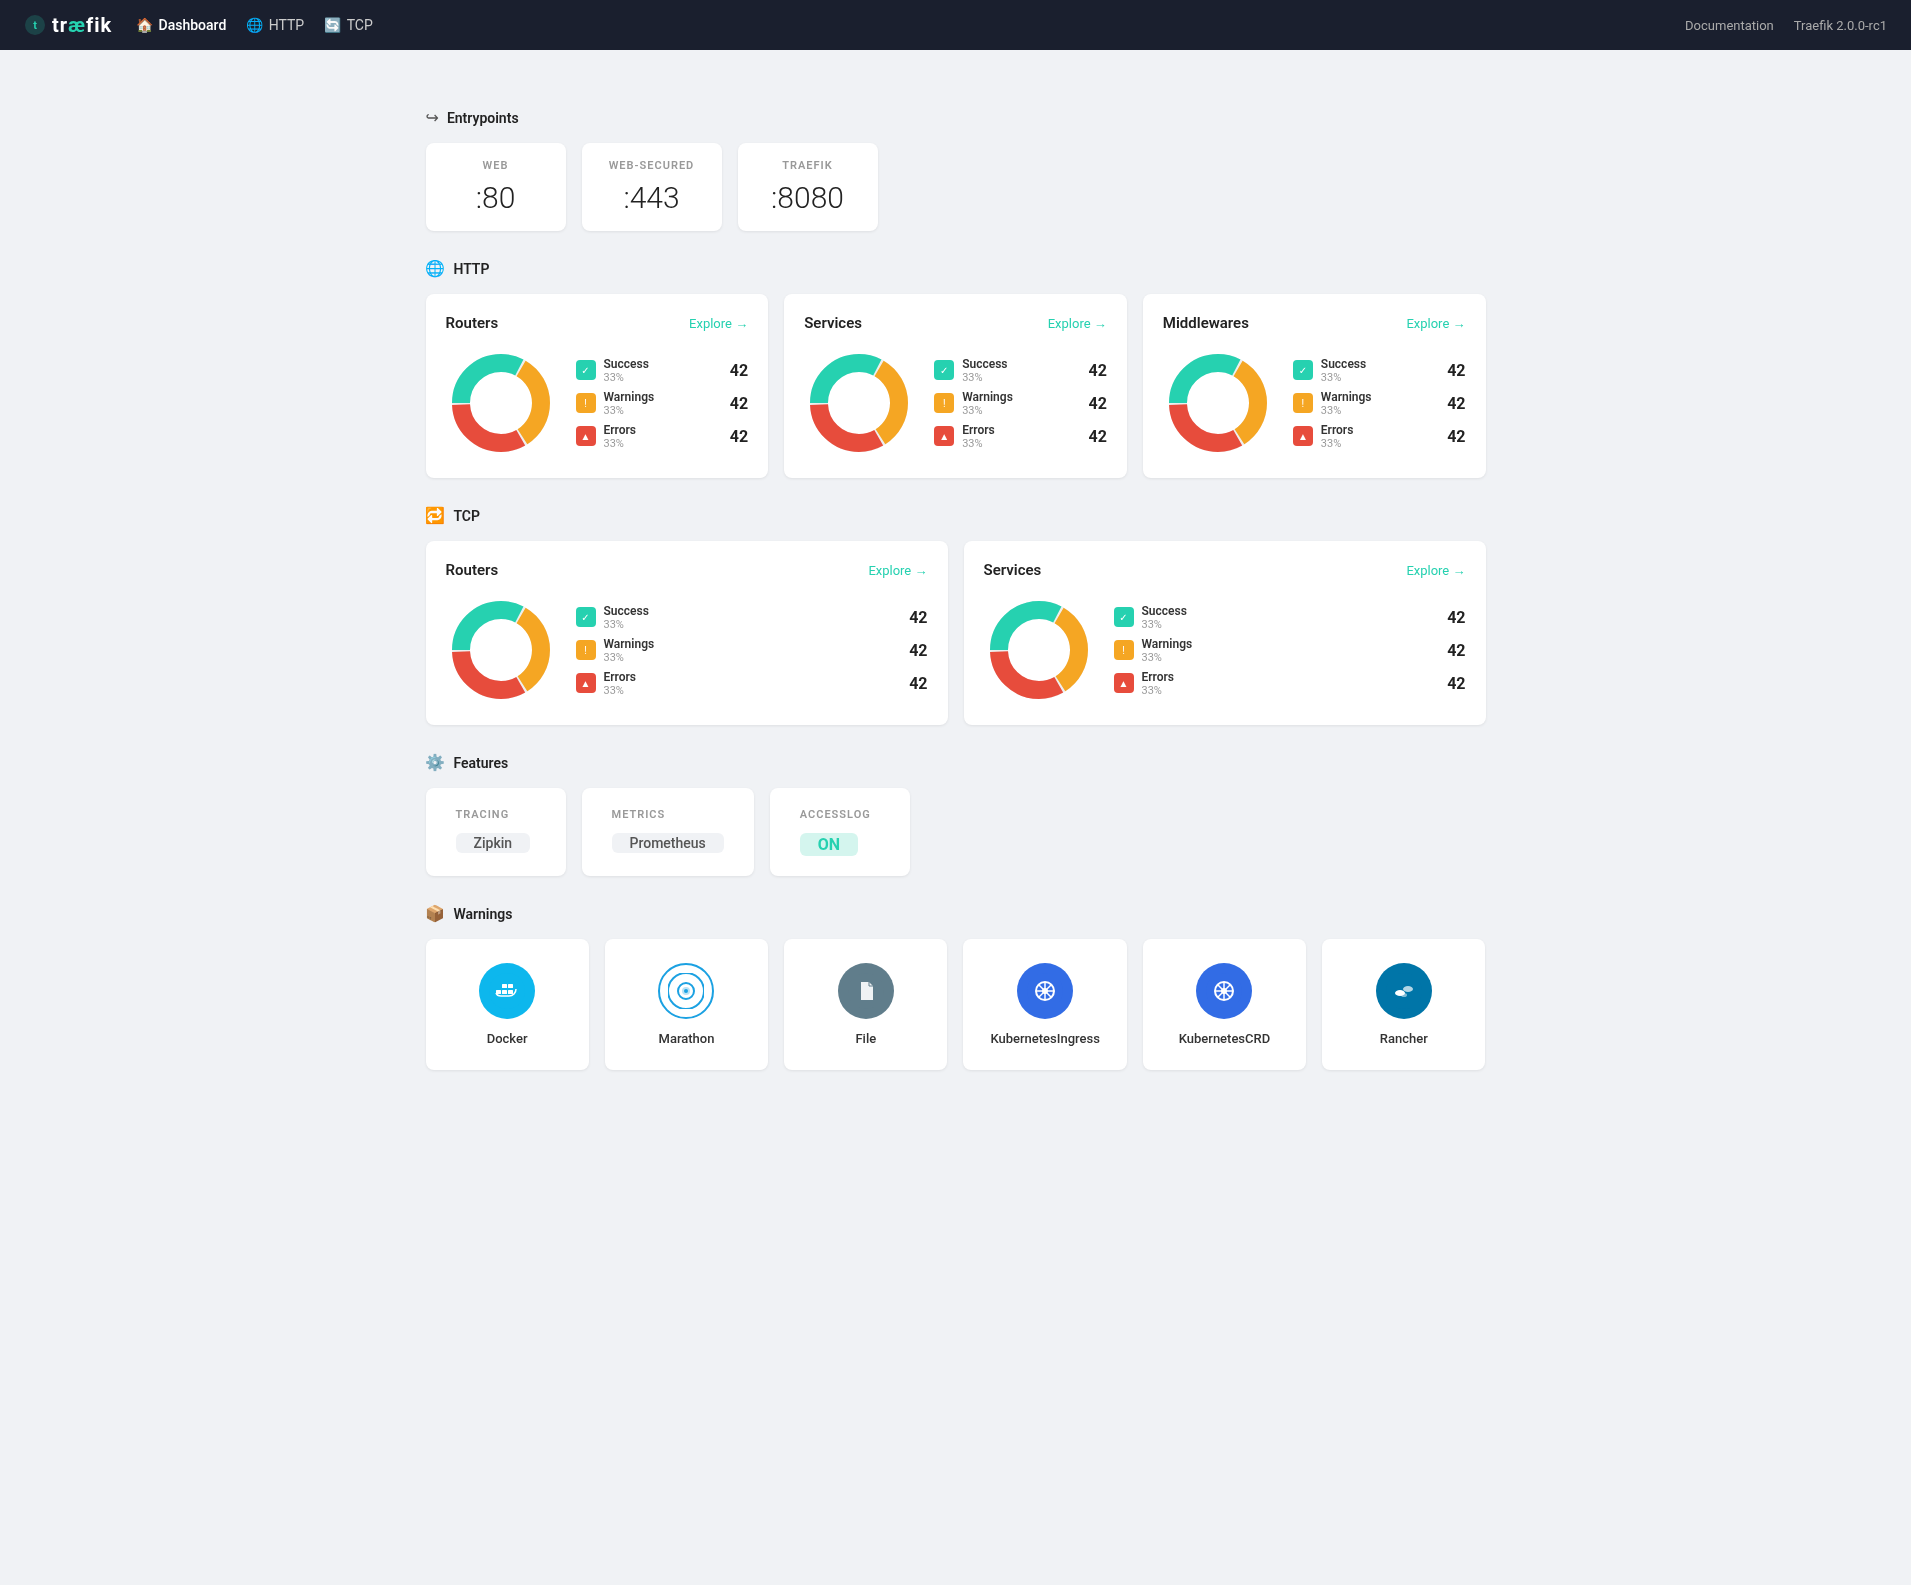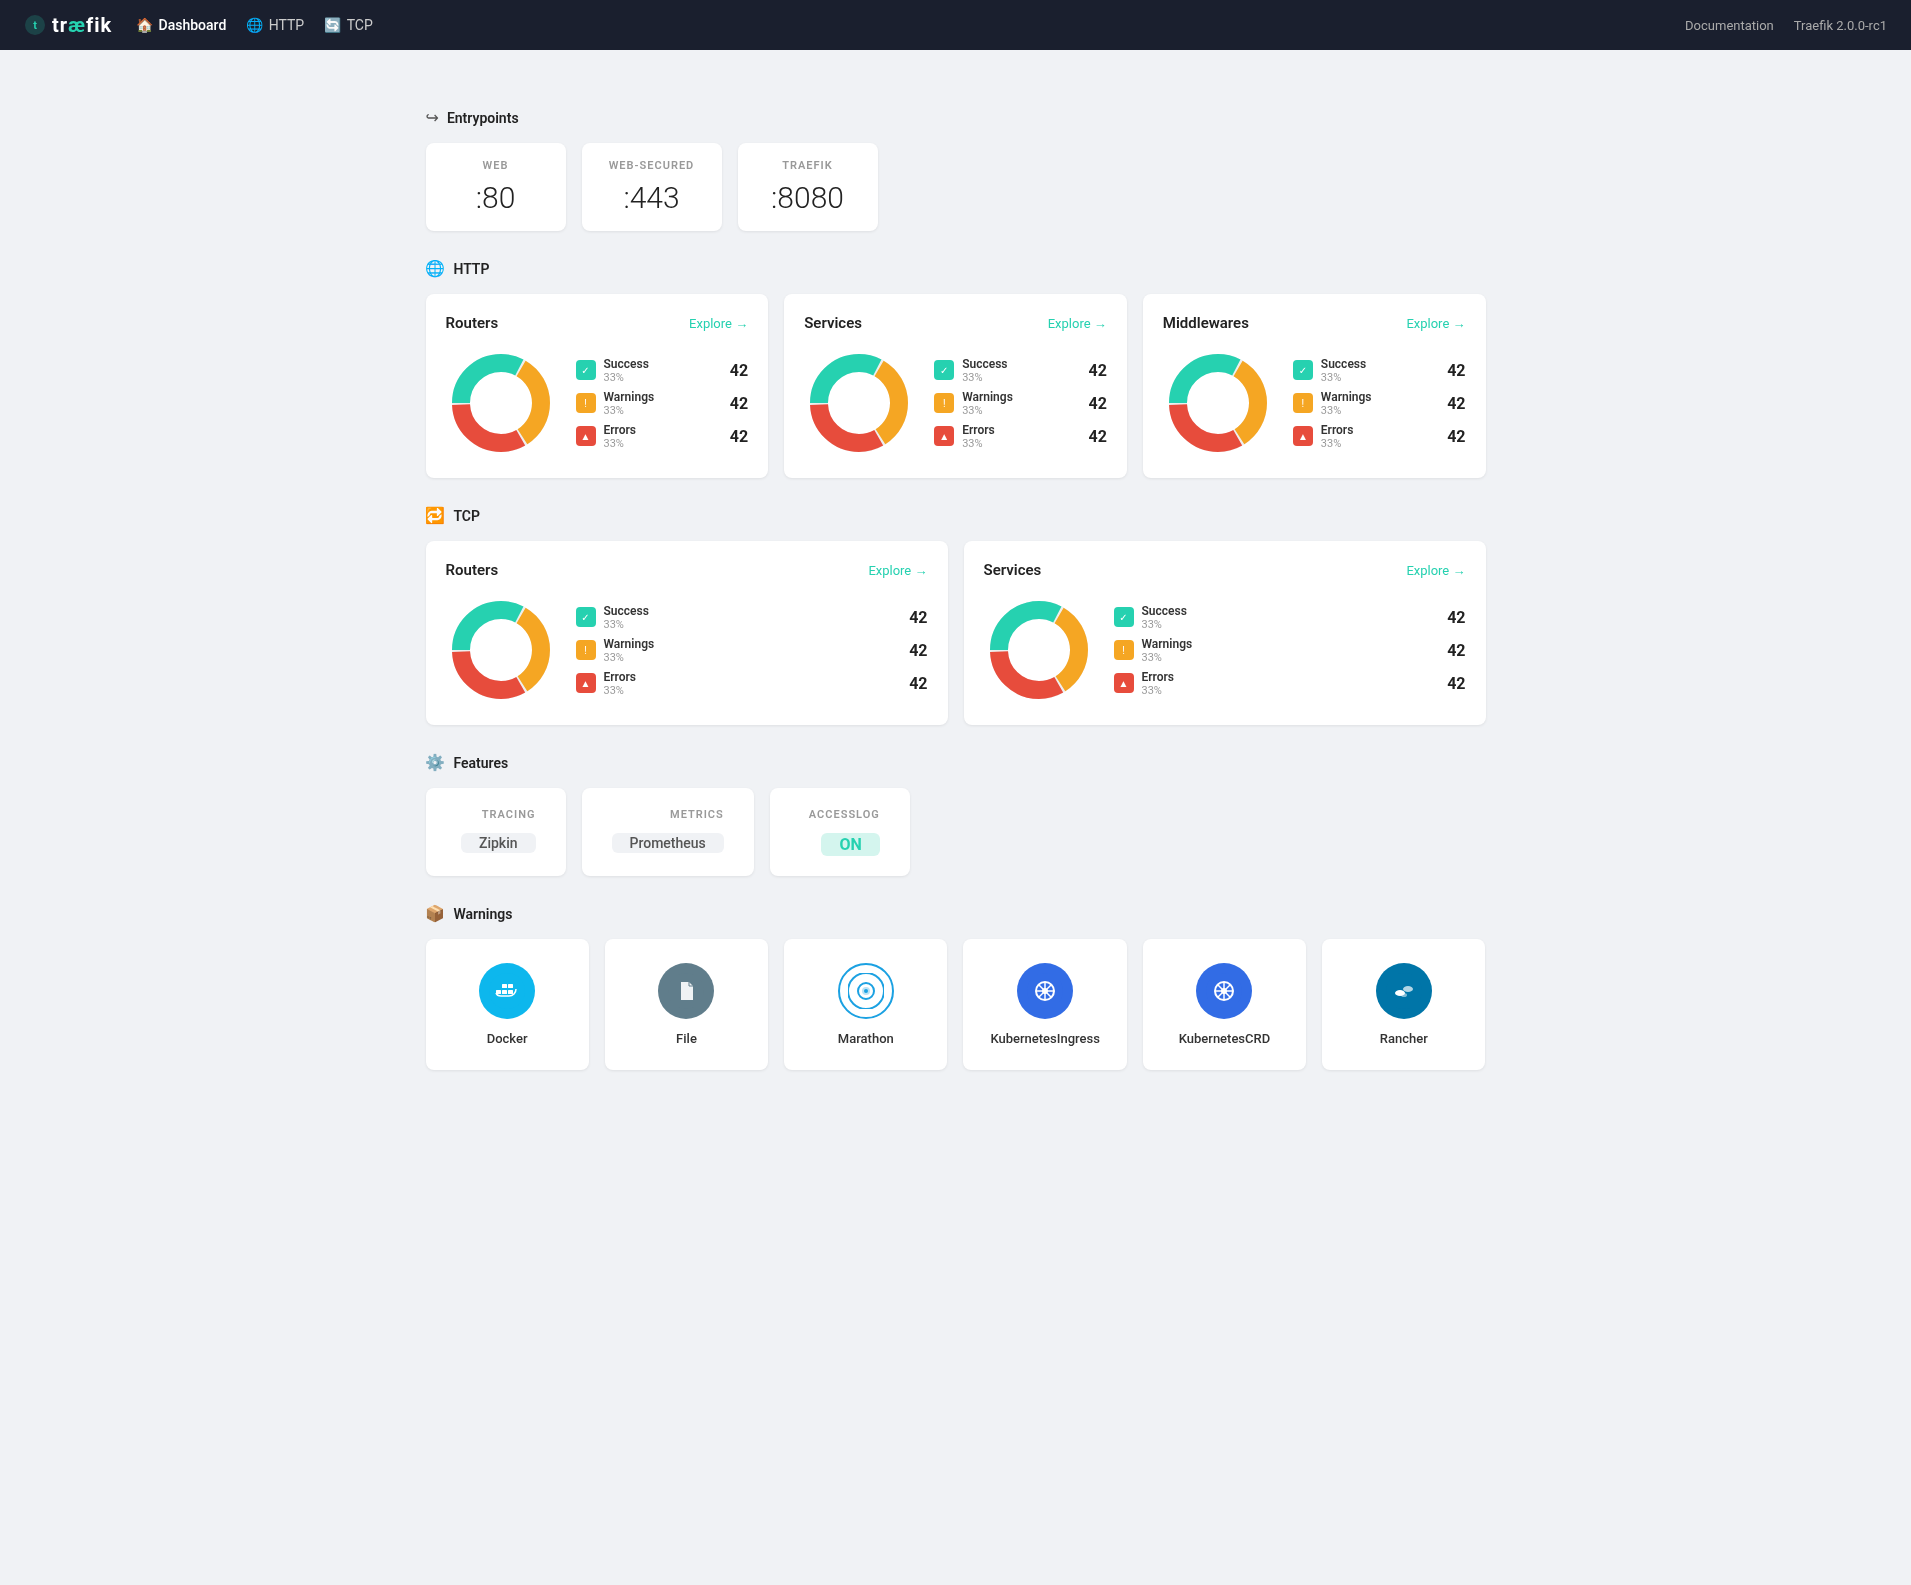--- a/index.html
+++ b/index.html
@@ -90,21 +90,21 @@
     .legend-pct { font-size: 11px; color: #999; }
     .legend-count { font-size: 16px; font-weight: 700; color: #222; }
 
     
     .features-row { display: flex; gap: 16px; }
     .feature-card {
       background: white;
       border-radius: 8px;
       padding: 20px 30px;
       box-shadow: 0 1px 3px rgba(0,0,0,0.08);
-      text-align: right;
+      text-align: left;
       min-width: 140px;
     }
     .feature-label { font-size: 11px; font-weight: 600; color: #999; letter-spacing: 1px; margin-bottom: 12px; }
     .feature-value {
       display: inline-block;
       background: #f0f2f5;
       border-radius: 6px;
       padding: 2px 18px;
       font-size: 14px;
       color: #555;
@@ -484,39 +484,39 @@
               <rect x="19" y="17" width="5" height="4" rx="0.5"></rect>
               <rect x="13" y="11" width="5" height="4" rx="0.5"></rect>
               <rect x="19" y="11" width="5" height="4" rx="0.5"></rect>
               <path d="M7 20s1 3 5 3h8c4 0 7-3 7-7" stroke="white" stroke-width="1.5" fill="none"></path>
             </g>
           </svg>
     </div>
     <div class="provider-name">Docker</div>
   </div>
       <div class="provider-card">
-    <div class="provider-icon file-icon">
-      <svg width="36" height="36" viewBox="0 0 36 36">
-            <rect width="36" height="36" rx="18" fill="#607d8b"></rect>
-            <path d="M13 9h8l4 4v14H13V9z" fill="white" opacity="0.9"></path>
-            <path d="M21 9v4h4" fill="none" stroke="#607d8b" stroke-width="1"></path>
-          </svg>
-    </div>
-    <div class="provider-name">File</div>
-  </div>
-      <div class="provider-card">
     <div class="provider-icon marathon-icon">
       <svg width="36" height="36" viewBox="0 0 36 36">
             <rect width="36" height="36" rx="18" fill="white" stroke="#1ba1e2" stroke-width="2"></rect>
             <circle cx="18" cy="18" r="8" fill="none" stroke="#1ba1e2" stroke-width="2"></circle>
             <circle cx="18" cy="18" r="4" fill="#1ba1e2" opacity="0.3"></circle>
             <circle cx="18" cy="18" r="2" fill="#1ba1e2"></circle>
           </svg>
     </div>
     <div class="provider-name">Marathon</div>
+  </div>
+      <div class="provider-card">
+    <div class="provider-icon file-icon">
+      <svg width="36" height="36" viewBox="0 0 36 36">
+            <rect width="36" height="36" rx="18" fill="#607d8b"></rect>
+            <path d="M13 9h8l4 4v14H13V9z" fill="white" opacity="0.9"></path>
+            <path d="M21 9v4h4" fill="none" stroke="#607d8b" stroke-width="1"></path>
+          </svg>
+    </div>
+    <div class="provider-name">File</div>
   </div>
       <div class="provider-card">
     <div class="provider-icon k8s-icon">
       <svg width="36" height="36" viewBox="0 0 36 36">
             <rect width="36" height="36" rx="18" fill="#326ce5"></rect>
             <circle cx="18" cy="18" r="9" fill="none" stroke="white" stroke-width="2"></circle>
             <circle cx="18" cy="18" r="3" fill="white"></circle>
             <line x1="18" y1="9" x2="18" y2="27" stroke="white" stroke-width="1.5"></line>
             <line x1="9" y1="18" x2="27" y2="18" stroke="white" stroke-width="1.5"></line>
             <line x1="11.5" y1="11.5" x2="24.5" y2="24.5" stroke="white" stroke-width="1.5"></line>

